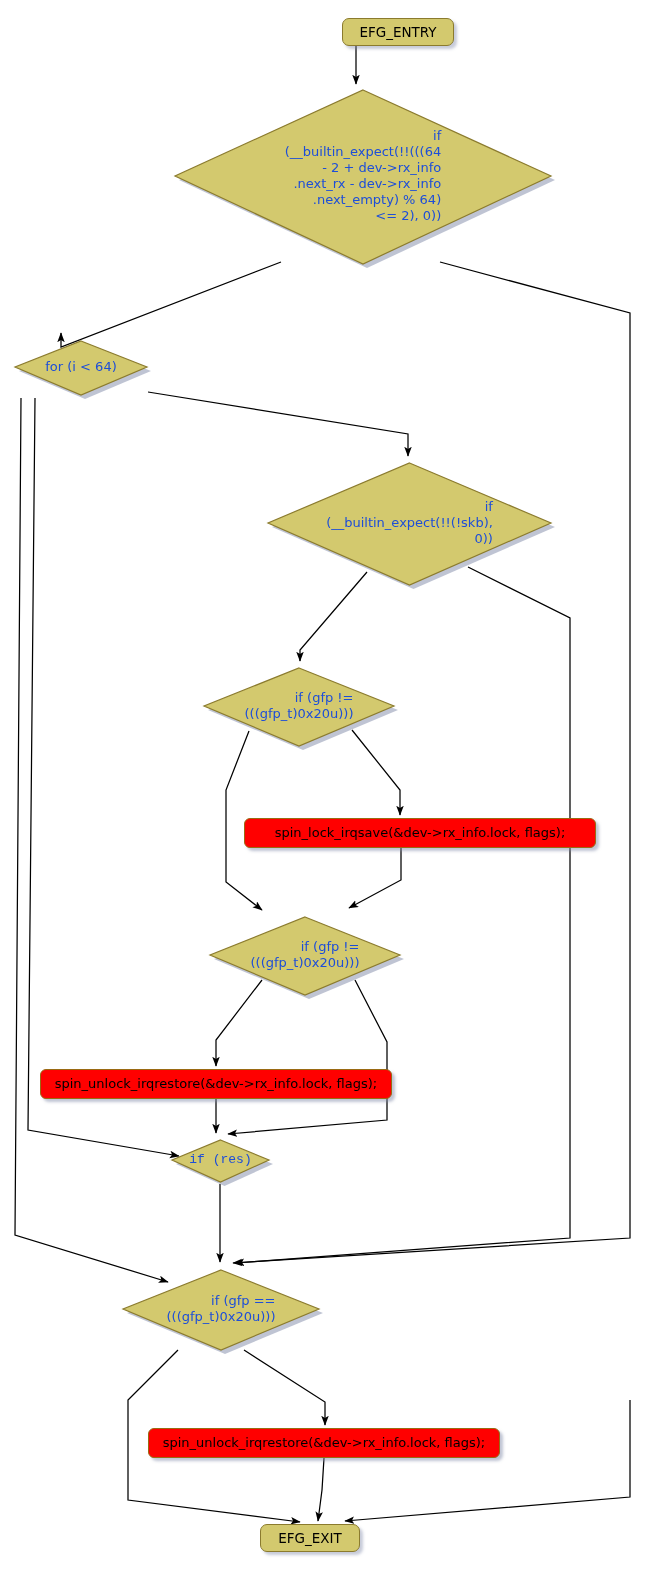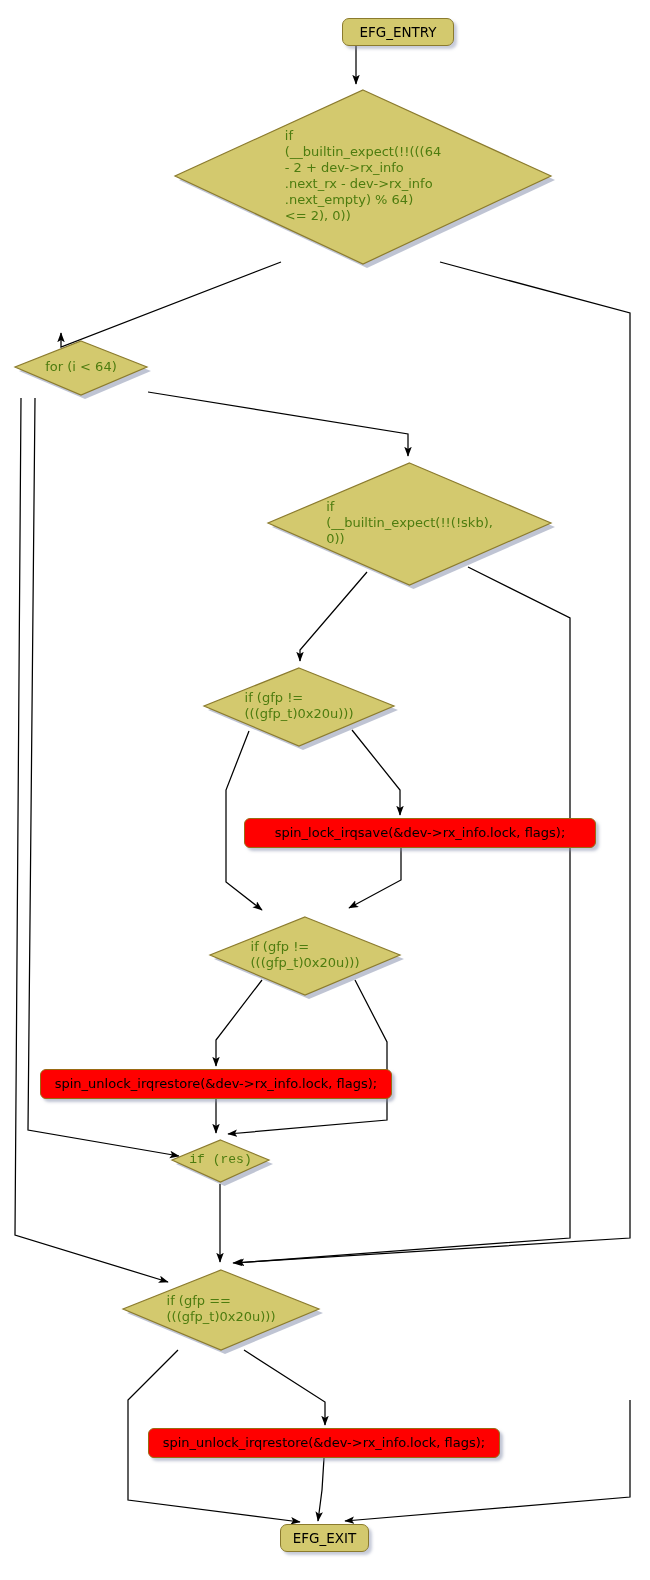--- a/index.html
+++ b/index.html
@@ -29,21 +29,21 @@
     display:flex;align-items:center;justify-content:center;
     color:#000;font-size:13px;line-height:1.1;
     white-space:nowrap;
   }
   
   .dia{}
   .dia svg{position:absolute;left:0;top:0;overflow:visible;}
   .dia .dtxt{
     position:absolute;left:0;top:0;width:100%;height:100%;
     display:flex;align-items:center;justify-content:center;
-    text-align:left;color:#4d7c0f;font-size:13px;line-height:1.22;
+    text-align:right;color:#1d4ed8;font-size:13px;line-height:1.22;
     white-space:pre;pointer-events:none;
   }
 </style>
 </head>
 <body>
 
 <div id="stage">
   <svg id="edges" width="650" height="1580" viewBox="0 0 650 1580">
     <defs>
       <marker id="ah" markerWidth="9" markerHeight="9" refX="7.4" refY="3" orient="auto" markerUnits="strokeWidth">
@@ -137,17 +137,17 @@
         <svg width="200" height="86" viewBox="0 0 200 86">
           <polygon points="100,4 198,43 100,84 2,43" transform="translate(4,4)" fill="#8A93AE" opacity="0.55"></polygon>
           <polygon points="100,4 198,43 100,84 2,43" fill="#D3C96E" stroke="#8B7B2E" stroke-width="1.2"></polygon>
         </svg>
         <div class="dtxt">if (gfp ==
 (((gfp_t)0x20u)))</div>
       </div>
       <div class="node stmt" style="left: 148px; top: 1428px; width: 352px; height: 30px;">
         <span>spin_unlock_irqrestore(&amp;dev-&gt;rx_info.lock, flags);</span>
       </div>
-      <div class="node term" style="left: 280px; top: 1524px; width: 89px; height: 28px; align-items: center;">
+      <div class="node term" style="left: 260px; top: 1524px; width: 100px; height: 28px; align-items: center;">
         <span>EFG_EXIT</span>
       </div>
     </div>
 </div>
 
 </body></html>

